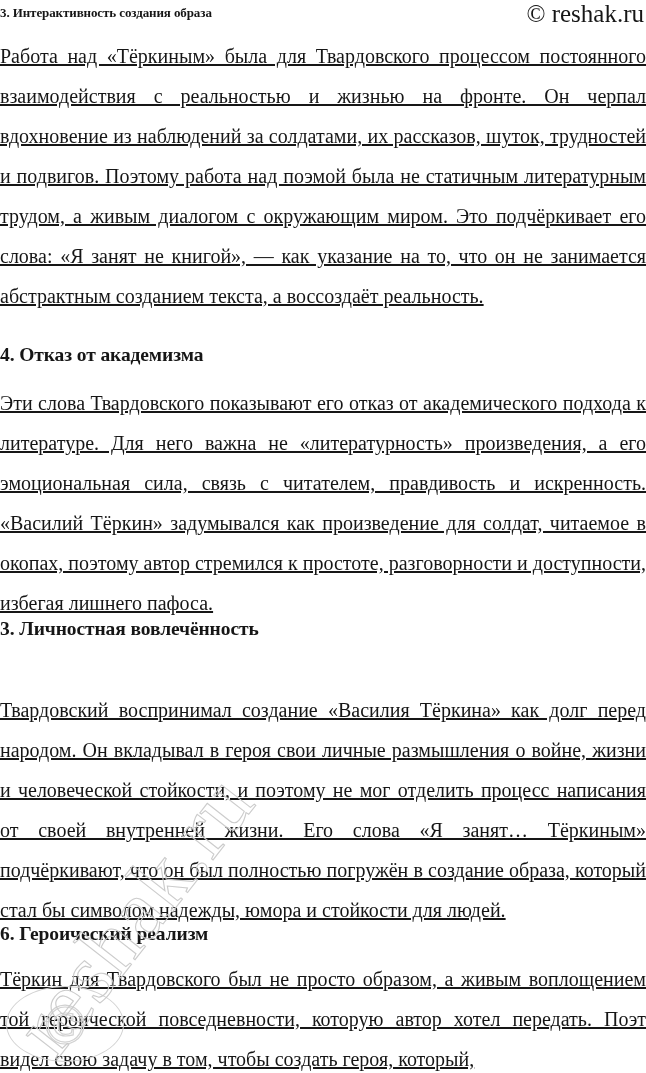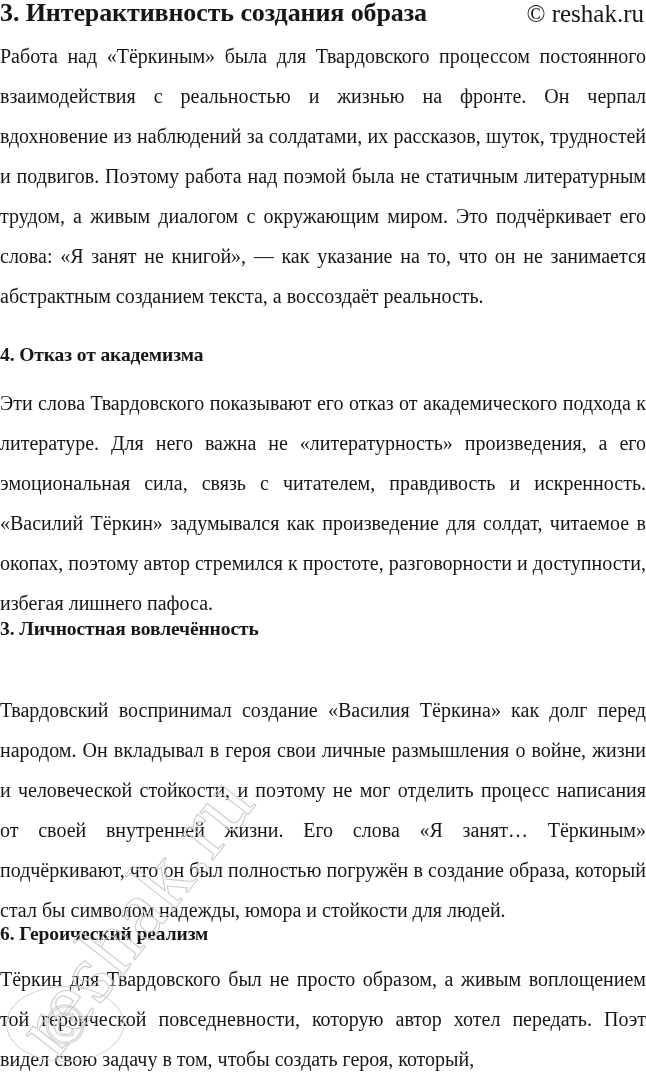--- a/index.html
+++ b/index.html
@@ -75,21 +75,21 @@
   }
   .header-row {
     position: relative;
     height: 28px;
   }
   .doc-heading {
     position: absolute;
     left: 0;
     top: 0;
     margin: 0;
-    font-size: 26px;
+    font-size: 13px;
     font-weight: bold;
     line-height: 24px;
     letter-spacing: -0.1px;
     white-space: nowrap;
   }
   .site-credit {
     position: absolute;
     right: 2px;
     top: 1px;
     font-size: 25px;
@@ -106,20 +106,21 @@
   }
   p.body-text {
     margin: 0;
     font-size: 20px;
     line-height: 40px;
     text-align: justify;
     text-justify: inter-word;
     hyphens: none;
     letter-spacing: 0px;
     word-spacing: 0px;
+    text-decoration: underline;
   }
   p.body-text.clipped {
     
     text-align: justify;
   }
 
   
   .blk { position: absolute; left: 0; width: 646px; }
   #blk-h3   { top: 1px;   }
   #blk-p3   { top: 36px;  }

